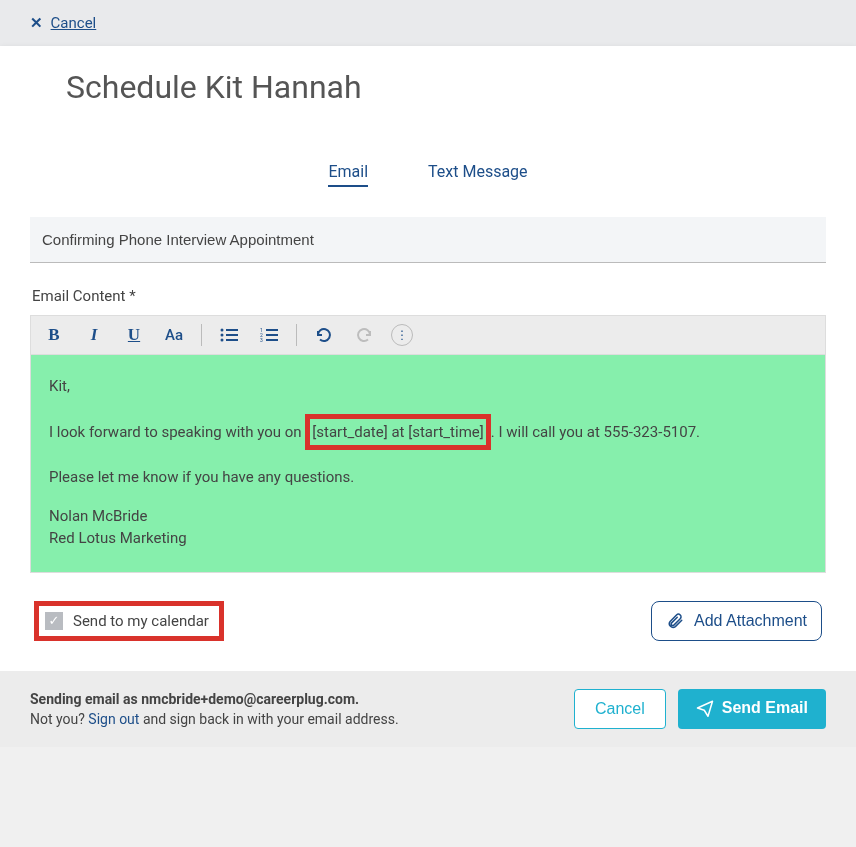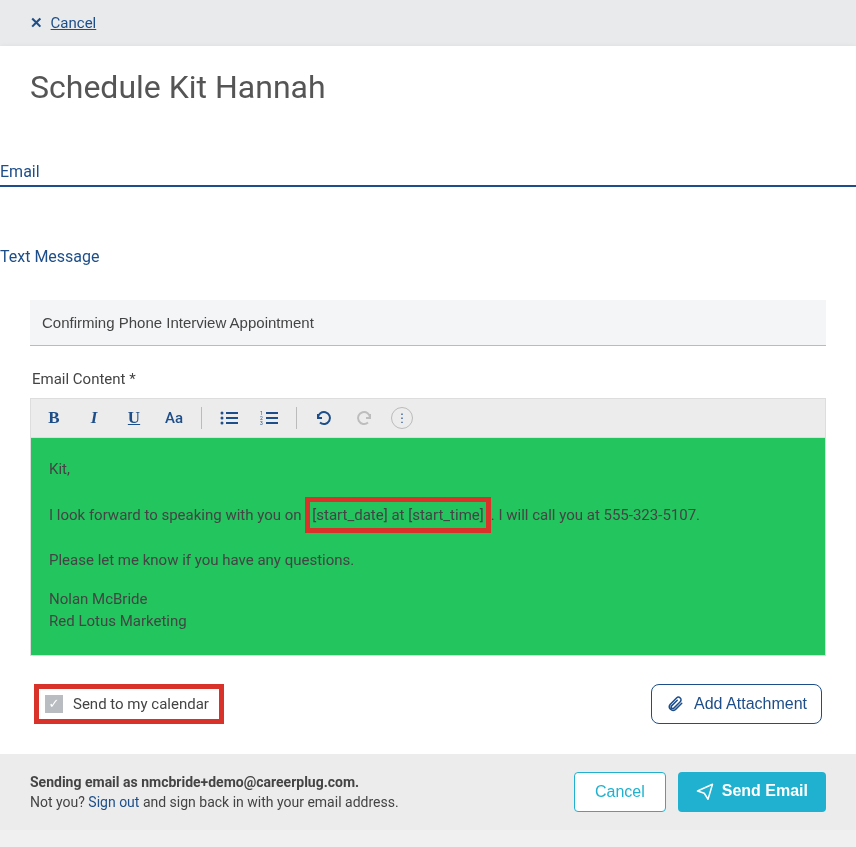--- a/index.html
+++ b/index.html
@@ -1,37 +1,37 @@
 <!DOCTYPE html>
 <html><head>
 <meta charset="utf-8">
 <style>
   * { box-sizing: border-box; margin: 0; padding: 0; }
   html, body { width: 856px; height: 847px; font-family: -apple-system, BlinkMacSystemFont, "Segoe UI", Roboto, Arial, sans-serif; background: #f0f0f0; color: #333; }
   .top-bar { background: #e9eaec; padding: 14px 30px; display: flex; align-items: center; }
   .cancel-x { color: #1d4e89; font-weight: bold; font-size: 15px; margin-right: 8px; cursor: pointer; }
   .cancel-link { color: #1d4e89; font-size: 15px; text-decoration: underline; cursor: pointer; }
-  .main-card { background: #fff; box-shadow: 0 2px 6px rgba(0,0,0,0.12); }
+  .main-card { background: #fff; box-shadow: 0 2px 6px rgba(0,0,0,0.12); padding-left: 36px; }
   .page-title { font-size: 32px; font-weight: 400; color: #555; padding: 22px 30px 26px 30px; }
-  .tabs { display: flex; justify-content: center; gap: 60px; padding: 30px 0 10px 0; flex-direction: column; }
+  .tabs { display: flex; justify-content: center; gap: 60px; padding: 30px 0 10px 0; }
   .tab { color: #1d4e89; font-size: 16px; padding-bottom: 4px; cursor: pointer; }
   .tab.active { border-bottom: 2px solid #1d4e89; }
   .content { padding: 20px 30px; }
   .subject-input { width: 100%; background: #f3f5f7; border: none; border-bottom: 1px solid #bbb; padding: 14px 12px; font-size: 15px; color: #444; outline: none; }
   .label { display: block; font-size: 15px; color: #444; margin: 24px 0 10px 2px; }
   .toolbar { background: #ececec; border: 1px solid #ddd; padding: 6px 10px; display: flex; align-items: center; gap: 14px; }
   .tb-btn { width: 26px; height: 26px; display: inline-flex; align-items: center; justify-content: center; cursor: pointer; color: #1d4e89; font-size: 17px; }
   .tb-btn.bold { font-weight: 800; font-family: Georgia, serif; }
   .tb-btn.italic { font-style: italic; font-family: Georgia, serif; font-weight:600;}
   .tb-btn.underline { text-decoration: underline; font-family: Georgia, serif; font-weight:600;}
   .tb-btn.aa { font-size: 15px; font-weight:500;}
   .tb-sep { width: 1px; height: 22px; background: #bbb; }
   .tb-btn.disabled { color: #bdbdbd; cursor: default; }
   .tb-more { width: 22px; height: 22px; border-radius: 50%; border: 1px solid #bbb; display:inline-flex; align-items:center; justify-content:center; font-size:12px; color:#1d4e89; cursor:pointer;}
-  .editor { background: #22c55e; border: 1px solid #ddd; border-top: none; padding: 20px 18px 22px 18px; font-size: 15px; color: #444; line-height: 1.5; position: relative; }
+  .editor { background: #86efac; border: 1px solid #ddd; border-top: none; padding: 20px 18px 22px 18px; font-size: 15px; color: #444; line-height: 1.5; position: relative; }
   .editor p { margin-bottom: 16px; }
   .editor p:last-child { margin-bottom: 0; }
   .sig-line { margin-bottom: 0 !important; }
   .highlight-box { border: 5px solid #d9322b; padding: 2px 2px; display: inline-block; background: transparent; }
   .below-editor { display: flex; justify-content: space-between; align-items: center; padding: 28px 4px 10px 4px; }
   .checkbox-wrap { display: flex; align-items: center; gap: 10px; border: 5px solid #d9322b; padding: 6px 10px 6px 6px; }
   .fake-check { width: 18px; height: 18px; background: #b9bcc1; display: inline-flex; align-items: center; justify-content: center; color: #fff; font-size: 13px;}
   .check-label { font-size: 15px; color: #444; }
   .attach-btn { border: 1px solid #1d4e89; color: #1d4e89; background: #fff; border-radius: 8px; padding: 10px 14px; font-size: 16px; cursor: pointer; display: flex; align-items: center; gap: 10px; }
   .footer { background: #ececec; padding: 18px 30px; display: flex; justify-content: space-between; align-items: center; }

